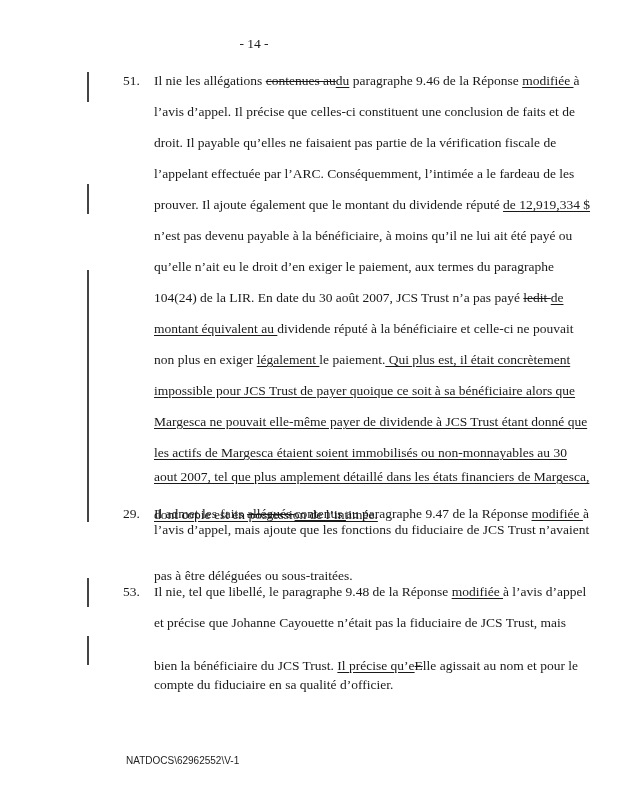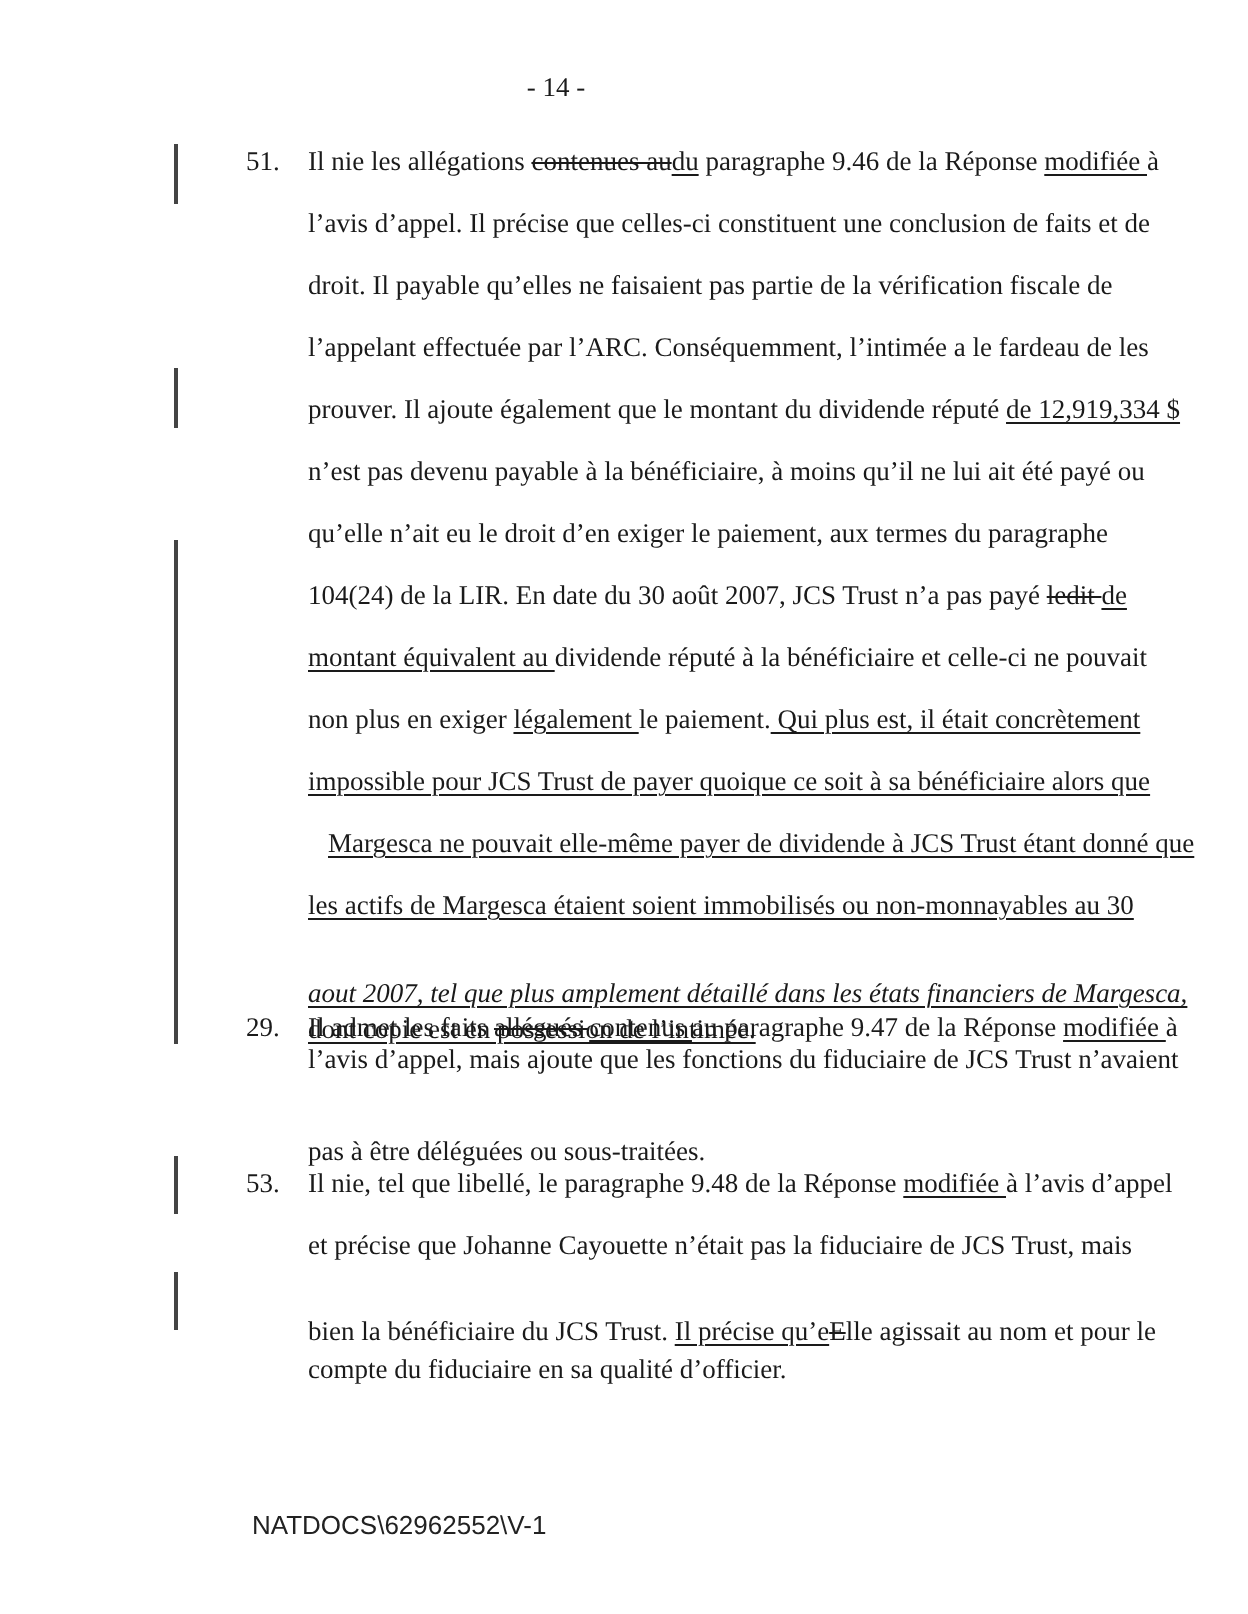--- a/index.html
+++ b/index.html
@@ -1,27 +1,27 @@
 <!DOCTYPE html>
 <html><head>
   <meta charset="utf-8">
   <style>
     html, body { margin: 0; padding: 0; background: #ffffff; }
     body { width: 624px; height: 807px; position: relative; overflow: hidden;
       font-family: "Liberation Serif", serif; color: #1a1a1a; }
     .page-number { position: absolute; top: 36px; left: 0; width: 508px; text-align: center;
-      font-size: 13.5px; margin-left: 24px; }
+      font-size: 13.5px; }
     .para { position: absolute; left: 0; width: 624px; }
     .para-num { position: absolute; left: 123px; font-size: 13.5px; }
     .line { position: absolute; left: 154px; font-size: 13.5px; white-space: nowrap; line-height: 16px; }
     .ins { text-decoration: underline; text-decoration-thickness: 1px; text-underline-offset: 2px; }
     .del { text-decoration: line-through; text-decoration-thickness: 1px; }
     .change-bar { position: absolute; left: 87px; width: 1.5px; background: #444; }
     .footer { position: absolute; top: 755px; left: 126px; font-family: "Liberation Sans", sans-serif;
-      font-size: 13px; color: #222; }
+      font-size: 10px; color: #222; }
   </style>
 </head>
 <body>
 
 <div class="page-number">- 14 -</div>
 
 <div class="change-bar" style="top:72px;height:30px;"></div>
 <div class="change-bar" style="top:184px;height:30px;"></div>
 <div class="change-bar" style="top:270px;height:252px;"></div>
 <div class="change-bar" style="top:578px;height:29px;"></div>
@@ -34,23 +34,23 @@
       <div class="line" style="top: 104px;"><span>l’avis d’appel. Il précise que celles-ci constituent une conclusion de faits et de</span></div>
       <div class="line" style="top: 135px;"><span>droit. Il payable qu’elles ne faisaient pas partie de la vérification fiscale de</span></div>
       <div class="line" style="top: 166px;"><span>l’appelant effectuée par l’ARC. Conséquemment, l’intimée a le fardeau de les</span></div>
       <div class="line" style="top: 197px;"><span>prouver. Il ajoute également que le montant du dividende réputé </span><span class="ins">de 12,919,334 $</span></div>
       <div class="line" style="top: 228px;"><span>n’est pas devenu payable à la bénéficiaire, à moins qu’il ne lui ait été payé ou</span></div>
       <div class="line" style="top: 259px;"><span>qu’elle n’ait eu le droit d’en exiger le paiement, aux termes du paragraphe</span></div>
       <div class="line" style="top: 290px;"><span>104(24) de la LIR. En date du 30 août 2007, JCS Trust n’a pas payé </span><span class="del">ledit </span><span class="ins">de</span></div>
       <div class="line" style="top: 321px;"><span class="ins">montant équivalent au </span><span>dividende réputé à la bénéficiaire et celle-ci ne pouvait</span></div>
       <div class="line" style="top: 352px;"><span>non plus en exiger </span><span class="ins">légalement </span><span>le paiement.</span><span class="ins"> Qui plus est, il était concrètement</span></div>
       <div class="line" style="top: 383px;"><span class="ins">impossible pour JCS Trust de payer quoique ce soit à sa bénéficiaire alors que</span></div>
-      <div class="line" style="top: 414px; margin-left: 10px;"><span class="ins">Margesca ne pouvait elle-même payer de dividende à JCS Trust étant donné que</span></div>
+      <div class="line" style="top: 414px;"><span class="ins">Margesca ne pouvait elle-même payer de dividende à JCS Trust étant donné que</span></div>
       <div class="line" style="top: 445px;"><span class="ins">les actifs de Margesca étaient soient immobilisés ou non-monnayables au 30</span></div>
-      <div class="line" style="top: 489px; font-style: italic;"><span class="ins">aout 2007, tel que plus amplement détaillé dans les états financiers de Margesca,</span></div>
+      <div class="line" style="top: 469px;"><span class="ins">aout 2007, tel que plus amplement détaillé dans les états financiers de Margesca,</span></div>
       <div class="line" style="top: 507px;"><span class="ins">dont copie est en possession de l’intimée.</span></div>
     </div>
     <div class="para">
       <span class="para-num" style="top: 506px;">29.</span>
       <div class="line" style="top: 506px;"><span>Il admet les faits </span><span class="del">allégués </span><span class="ins">contenus </span><span>au paragraphe 9.47 de la Réponse </span><span class="ins">modifiée </span><span>à</span></div>
       <div class="line" style="top: 522px;"><span>l’avis d’appel, mais ajoute que les fonctions du fiduciaire de JCS Trust n’avaient</span></div>
       <div class="line" style="top: 568px;"><span>pas à être déléguées ou sous-traitées.</span></div>
     </div>
     <div class="para">
       <span class="para-num" style="top: 584px;">53.</span>

